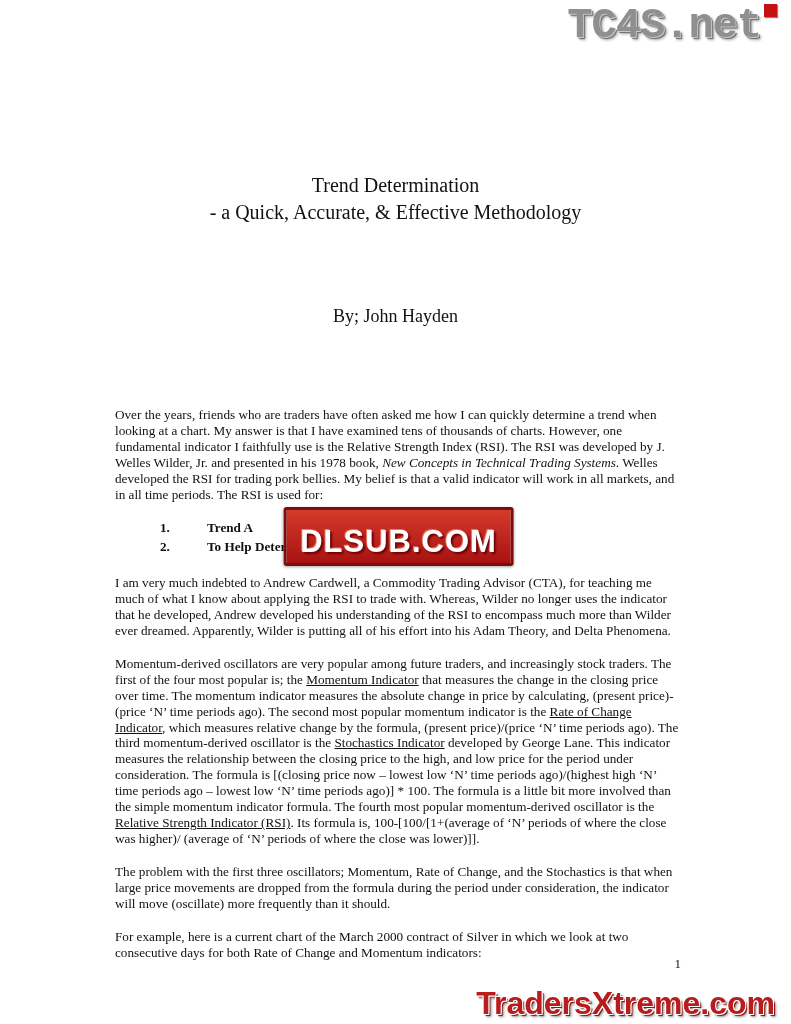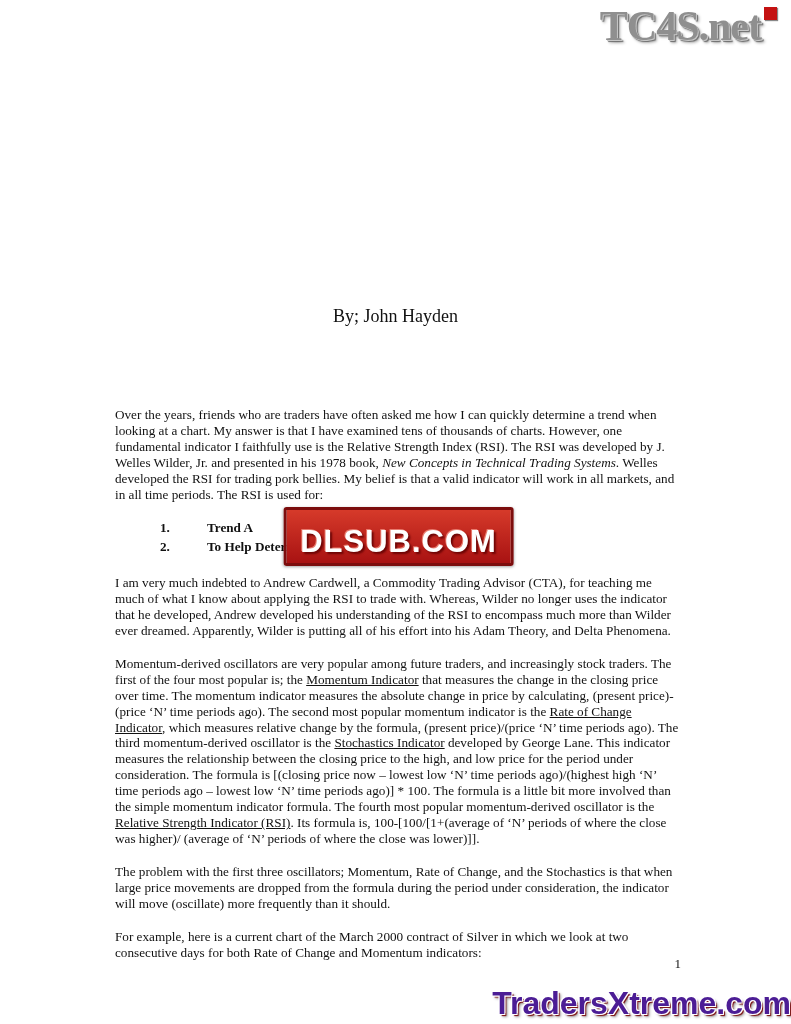--- a/index.html
+++ b/index.html
@@ -11,21 +11,21 @@
     font-family: "Liberation Serif", serif;
     color: #1a1a1a;
     overflow: hidden;
   }
 
   
   .logo-top {
     position: absolute;
     top: 2px;
     right: 14px;
-    font-family: Liberation Serif, serif;
+    font-family: Liberation Mono, monospace;
     font-weight: bold;
     font-size: 42px;
     letter-spacing: -1px;
     color: #8f8f8f;
     text-shadow: 1px 1px 0 #c8c8c8, 2px 2px 1px #6d6d6d, 3px 3px 3px #aaaaaa;
     white-space: nowrap;
   }
   .logo-top .red-box {
     display: inline-block;
     width: 13px;
@@ -113,42 +113,44 @@
     top: 956px;
     right: 110px;
     font-size: 13px;
     color: #111;
   }
 
   
   .logo-bottom {
     position: absolute;
     bottom: 2px;
-    right: 0;
+    right: 16px;
     font-family: "Liberation Sans", sans-serif;
     font-weight: bold;
     font-size: 32px;
     letter-spacing: 0px;
-    color: #4c1d95;
+    color: #b91c1c;
     text-shadow:
       -1px -1px 0 #ffffff, 1px -1px 0 #ffffff, -1px 1px 0 #ffffff, 1px 1px 0 #ffffff,
       2px 2px 1px #7a0a0a, 3px 3px 3px #999999;
     white-space: nowrap;
   }
 </style>
 </head>
 <body>
 
 <div class="page">
 
   <div class="logo-top">
     <span>TC4S.net</span><span class="red-box"></span>
   </div>
 
   <div class="title-block">
+    <div>Trend Determination</div>
+    <div>- a Quick, Accurate, &amp; Effective Methodology</div>
   </div>
 
   <div class="byline">By; John Hayden</div>
 
   <div class="body-text">
 
     <p><span>Over the years, friends who are traders have often asked me how I can quickly determine a trend when looking at a chart. My answer is that I have examined tens of thousands of charts. However, one fundamental indicator I faithfully use is the Relative Strength Index (RSI). The RSI was developed by J. Welles Wilder, Jr. and presented in his 1978 book, </span><span class="italic">New Concepts in Technical Trading Systems</span><span>. Welles developed the RSI for trading pork bellies. My belief is that a valid indicator will work in all markets, and in all time periods.  The RSI is used for:</span></p>
 
     <div class="num-list">
       <div class="num-item">

